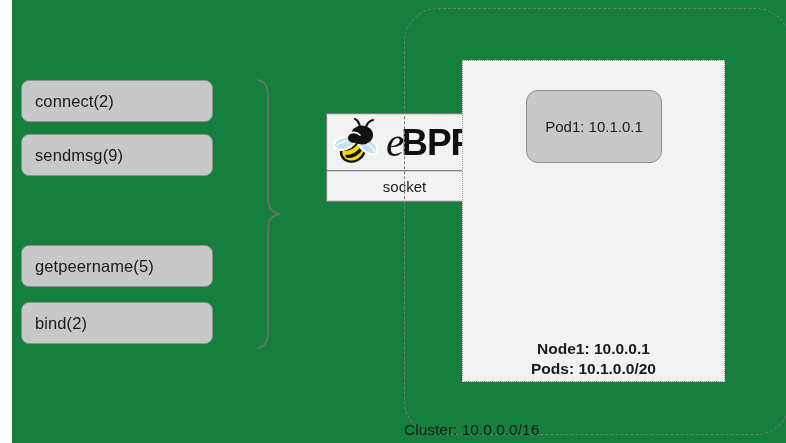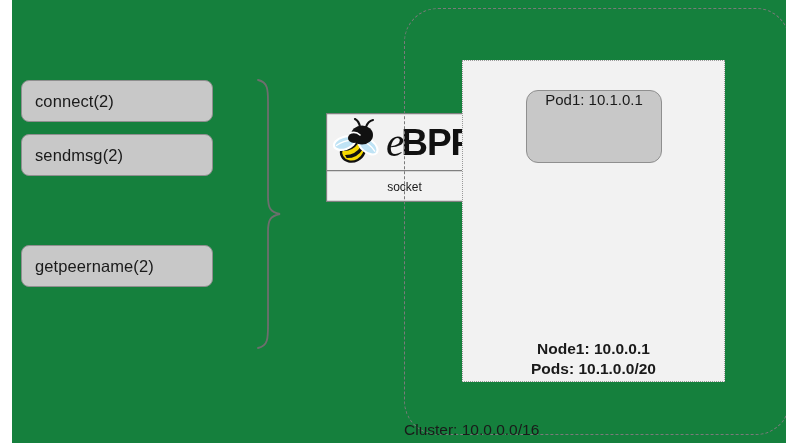--- a/index.html
+++ b/index.html
@@ -67,21 +67,21 @@
     height: 58px;
   }
   .callout-socket-label {
     left: 0;
     top: 58px;
     width: 157px;
     height: 31px;
     display: flex;
     align-items: center;
     justify-content: center;
-    font-size: 12px;
+    font-size: 15px;
     color: #1a1a1a;
   }
   .ebpf-wordmark {
     position: absolute;
     left: 60px;
     top: 6px;
     height: 46px;
     display: flex;
     align-items: center;
     font-size: 39px;
@@ -134,20 +134,21 @@
   }
   .pod-box {
     position: absolute;
     left: 514px;
     width: 136px;
     box-sizing: border-box;
     background: #c8c8c8;
     border: 1px solid #8f8f8f;
     border-radius: 12px;
     display: flex;
+    align-items: center;
     justify-content: center;
     font-size: 15px;
     color: #1a1a1a;
   }
   #pod-1 { top: 90px;  height: 73px; }
   #pod-2 { top: 218px; height: 79px; }
 
   .node-caption {
     position: absolute;
     left: 450px;
@@ -171,24 +172,27 @@
 </style>
 </head>
 <body>
 
 <div id="canvas">
 
   <div class="syscall-box" style="top:80px">
       <span>connect(2)</span>
     </div>
   <div class="syscall-box" style="top:134px">
-      <span>sendmsg(2)</span>
+      <span>sendmsg(9)</span>
     </div>
   <div class="syscall-box" style="top:245px">
-      <span>getpeername(2)</span>
+      <span>getpeername(5)</span>
+    </div>
+  <div class="syscall-box" style="top:302px">
+      <span>bind(2)</span>
     </div>
 
   <svg class="brace" viewBox="0 0 36 272" aria-hidden="true">
     <path d="M10 2 C 20 4, 20 12, 20 24 L 20 118 C 20 130, 22 134, 32 136
              C 22 138, 20 142, 20 154 L 20 248 C 20 260, 20 268, 10 270" fill="none" stroke="#6e6e6e" stroke-width="1.8" stroke-linecap="round"></path>
   </svg>
 
   <div class="callout">
 
     <svg width="187" height="89" viewBox="0 0 187 89" style="position:absolute;left:0;top:0" aria-hidden="true">

